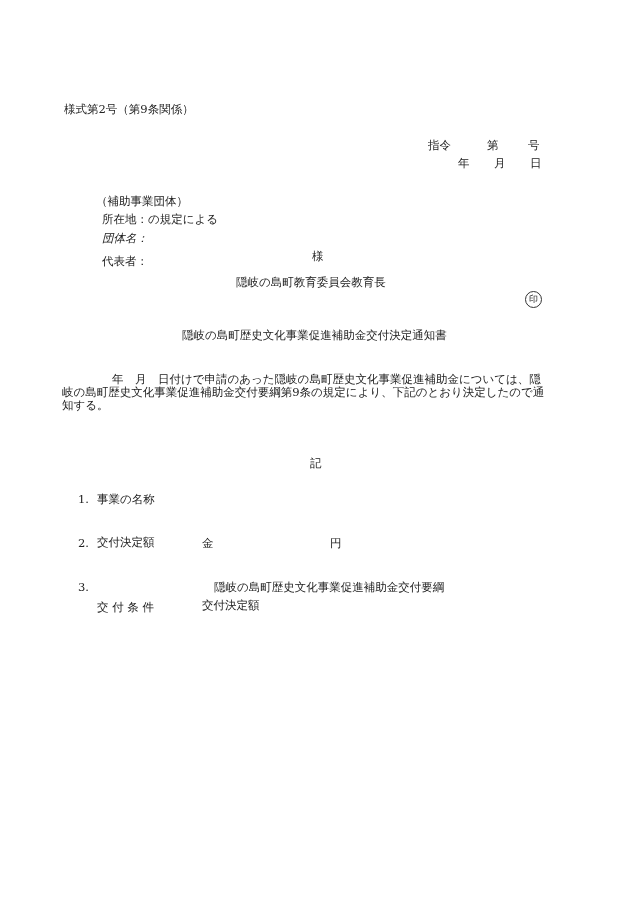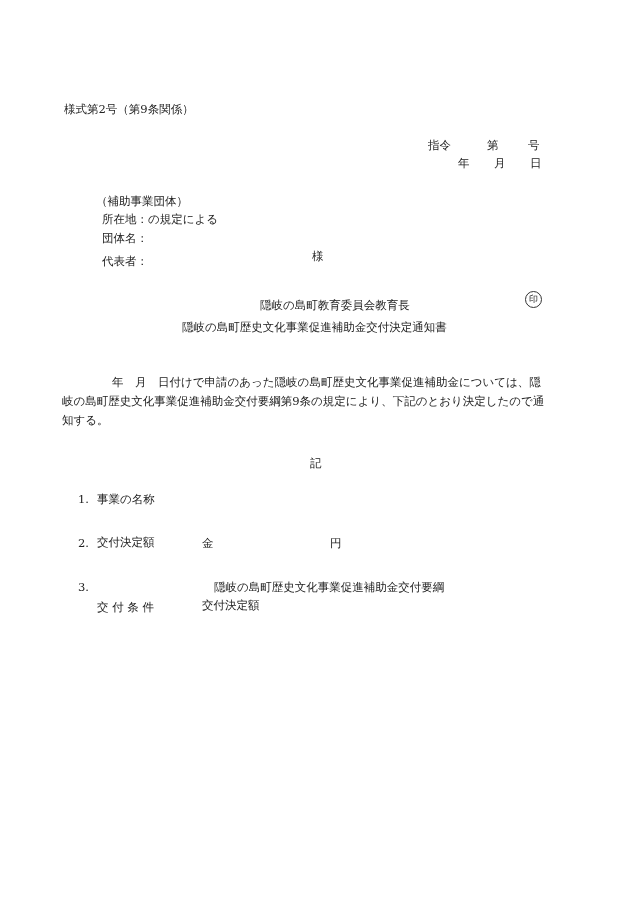--- a/index.html
+++ b/index.html
@@ -1,44 +1,44 @@
 <!DOCTYPE html>
 <html><head>
 <meta charset="utf-8">
 <style>
   html, body { margin:0; padding:0; background:#ffffff; }
   body { width:630px; height:903px; position:relative; overflow:hidden;
          font-family:"DejaVu Serif","Liberation Serif",serif; color:#222; font-size:11.5px; }
   .abs { position:absolute; white-space:nowrap; line-height:14px; }
   .seal { display:inline-block; width:15px; height:15px; border:1px solid #333; border-radius:50%;
           font-size:9px; line-height:15px; text-align:center; }
-  .para { position:absolute; left:62px; width:490px; line-height:19px; white-space:normal; }
+  .para { position:absolute; left:62px; width:490px; line-height:13px; white-space:normal; }
 </style>
 </head>
 <body>
 
 <div class="abs" style="left:64px;top:82px;margin-top:20px;">様式第2号（第9条関係）</div>
 
 <div class="abs" style="left:428px;top:138px;">指令</div>
 <div class="abs" style="left:487px;top:138px;">第</div>
 <div class="abs" style="left:528px;top:138px;">号</div>
 <div class="abs" style="left:458px;top:156px;">年</div>
 <div class="abs" style="left:494px;top:156px;">月</div>
 <div class="abs" style="left:530px;top:156px;">日</div>
 
 <div class="abs" style="left:96px;top:194px;">（補助事業団体）</div>
 <div class="abs" style="left:102px;top:212px;">所在地：の規定による</div>
-<div class="abs" style="left:102px;top:231px;">団体名：</div>
+<div class="abs" style="left:102px;top:231px;font-style:italic;">団体名：</div>
 <div class="abs" style="left:102px;top:255px;font-family:Liberation Mono, monospace;">代表者：</div>
 <div class="abs" style="left:312px;top:249px;">様</div>
 
-<div class="abs" style="left:236px;top:298px;margin-left:24px;">隠岐の島町教育委員会教育長</div>
+<div class="abs" style="left:236px;top:275px;">隠岐の島町教育委員会教育長</div>
 <div class="abs" style="left:525px;top:291px;"><span class="seal">印</span></div>
 
-<div class="abs" style="left:182px;top:320px;">隠岐の島町歴史文化事業促進補助金交付決定通知書</div>
+<div class="abs" style="left:182px;top:328px;">隠岐の島町歴史文化事業促進補助金交付決定通知書</div>
 
 <div class="para" style="top:373px;text-indent:50px;"><span>年</span>　<span>月</span>　<span>日付けで申請のあった隠岐の島町歴史文化事業促進補助金については、隠岐の島町歴史文化事業促進補助金交付要綱第9条の規定により、下記のとおり決定したので通知する。</span></div>
 
 <div class="abs" style="left:310px;top:456px;">記</div>
 
 <div class="abs" style="left:78px;top:492px;">1.</div>
 <div class="abs" style="left:97px;top:492px;">事業の名称</div>
 
 <div class="abs" style="left:78px;top:536px;">2.</div>
 <div class="abs" style="left:97px;top:536px;font-family:Liberation Mono, monospace;">交付決定額</div>

